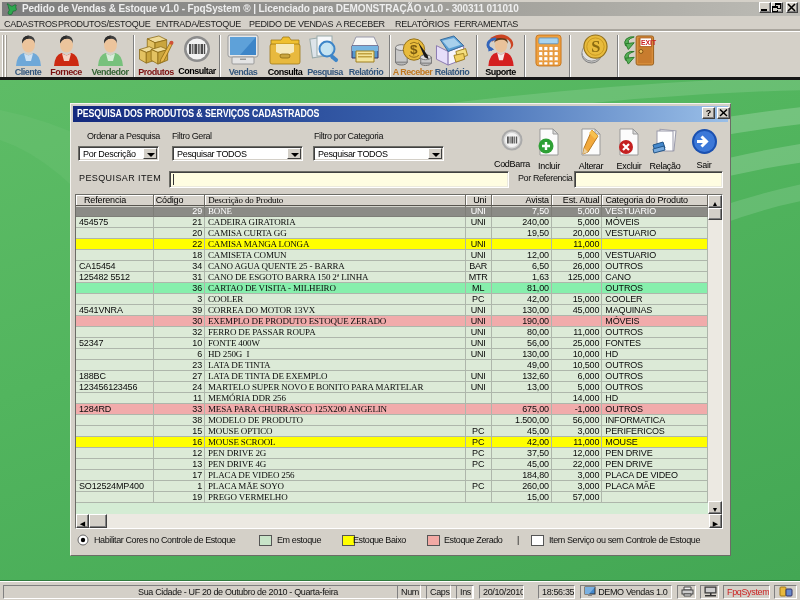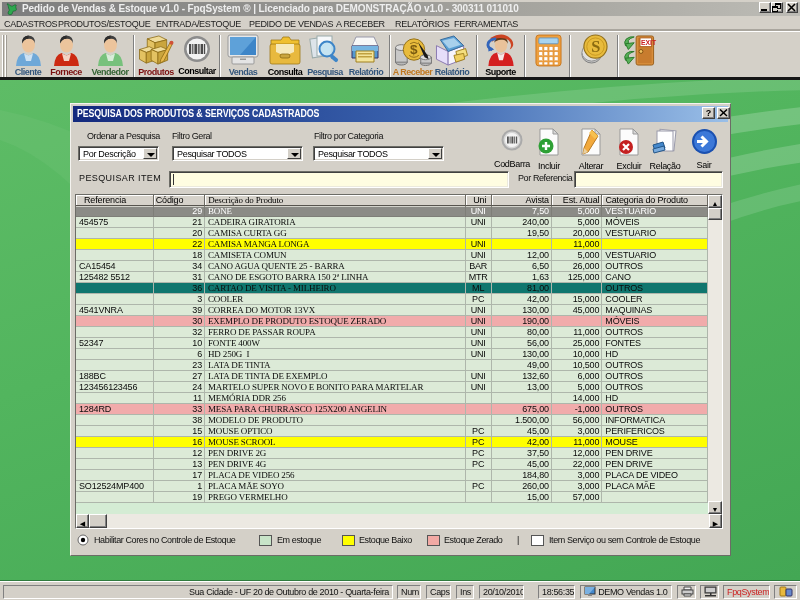--- a/index.html
+++ b/index.html
@@ -92,21 +92,21 @@
 .ghead span { border-right:1px solid #6d6a62; border-bottom:1px solid #57544e;
   box-shadow:inset 1px 1px 0 #fff; padding-left:3px; padding-top:1px; background:#d6d2ca; }
 .c1{width:80px; padding-left:3px;} .c2{width:53px; text-align:right; padding-right:2px;}
 .c3{width:269px; padding-left:3px;font-family:Liberation Serif, serif;} .c4{width:27px; text-align:center;}
 .c5{width:62px; text-align:right; padding-right:2px;}
 .c6{width:52px; text-align:right; padding-right:2px;}
 .c7{width:109px; padding-left:3px;}
 .ghead .c2,.ghead .c5,.ghead .c6 { padding-left:0; }
 .ghead .c1 { padding-left:8px; }
 .rg span{ background:#dcead7; }
-.rw span{ background:#0f766e; }
+.rw span{ background:#86efac; }
 .ry span{ background:#ffff00; }
 .rp span{ background:#f1abab; }
 .rs span{ background:#8b8b86; border-right-color:#7e7e78; border-bottom-color:#7e7e78; box-shadow:inset 0 1px 0 #d2d2ca; }
 .rs { color:#fff; }
 
 
 .sbtn { position:absolute; background:#d4d0c8;
   border-top:1px solid #fff; border-left:1px solid #fff;
   border-right:1px solid #404040; border-bottom:1px solid #404040;
   box-shadow:inset -1px -1px 0 #808080; }
@@ -714,30 +714,30 @@
     </div>
 
     <svg style="position:absolute;left:6px;top:430px;" width="12" height="12" viewBox="0 0 12 12">
         <circle cx="6" cy="6" r="5" fill="#fff" stroke="#666"></circle>
         <circle cx="6" cy="6" r="2.2" fill="#000"></circle>
       </svg>
     <div class="leg" style="left:23px; top:431px;">Habilitar Cores no Controle de Estoque</div>
     <div class="sw" style="left:188px; top:431px; background:#c8e4c8;"></div>
     <div class="leg" style="left:206px; top:431px;">Em estoque</div>
     <div class="sw" style="left:271px; top:431px; background:#ffff00;"></div>
-    <div class="leg" style="left:288px; top:431px;">Estoque Baixo</div>
+    <div class="leg" style="left:282px; top:431px;">Estoque Baixo</div>
     <div class="sw" style="left:356px; top:431px; background:#f2a9a4;"></div>
     <div class="leg" style="left:373px; top:431px;">Estoque Zerado</div>
     <div class="leg" style="left:446px; top:431px;">|</div>
     <div class="sw" style="left:460px; top:431px; background:#fff;"></div>
     <div class="leg" style="left:478px; top:431px;">Item Serviço ou sem Controle de Estoque</div>
   </div>
 
   <div id="statusbar">
-    <div class="sp" style="left:3px; width:390px; text-align:right;">Sua Cidade - UF 20 de Outubro de 2010 - Quarta-feira</div>
+    <div class="sp" style="left:3px; width:470px; text-align:center;">Sua Cidade - UF 20 de Outubro de 2010 - Quarta-feira</div>
     <div class="sp" style="left:397px; width:24px;">Num</div>
     <div class="sp" style="left:426px; width:25px;">Caps</div>
     <div class="sp" style="left:456px; width:18px;">Ins</div>
     <div class="sp" style="left:479px; width:45px;">20/10/2010</div>
     <div class="sp" style="left:538px; width:37px;">18:56:35</div>
     <div class="sp" style="left:580px; width:92px; text-align:left;"><svg width="12" height="11" viewBox="0 0 12 11" style="vertical-align:-2px;">
           <rect x="1" y="1" width="10" height="7" fill="#4488cc" stroke="#333"></rect>
           <path d="M1,1 L11,1 L5,8 L1,8 Z" fill="#7ab0e0"></path>
           <rect x="4" y="8" width="4" height="2" fill="#888"></rect>
         </svg> DEMO Vendas 1.0</div>

